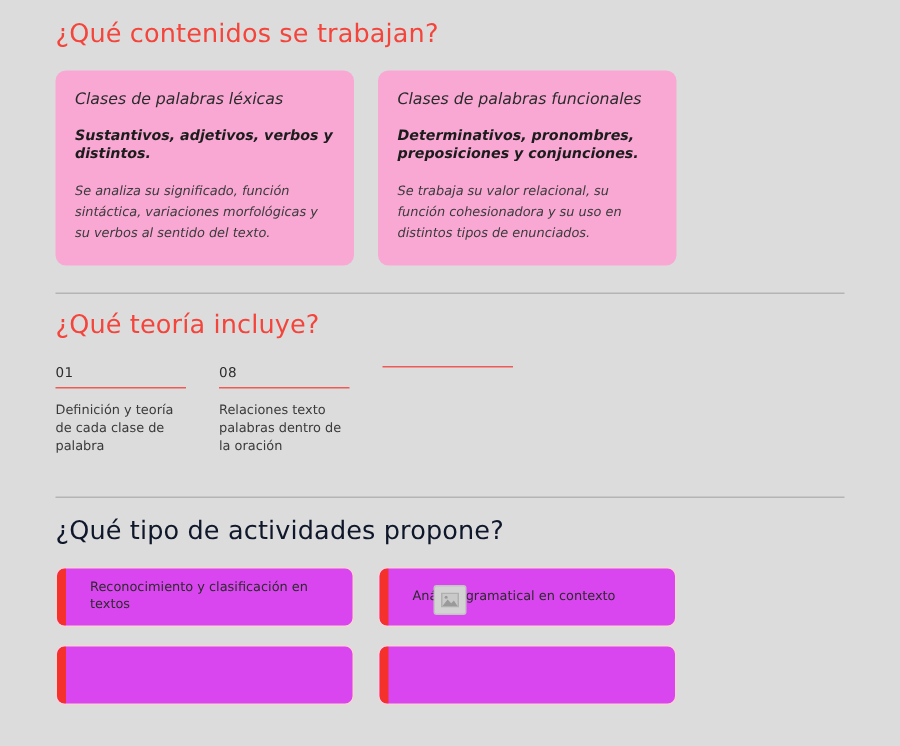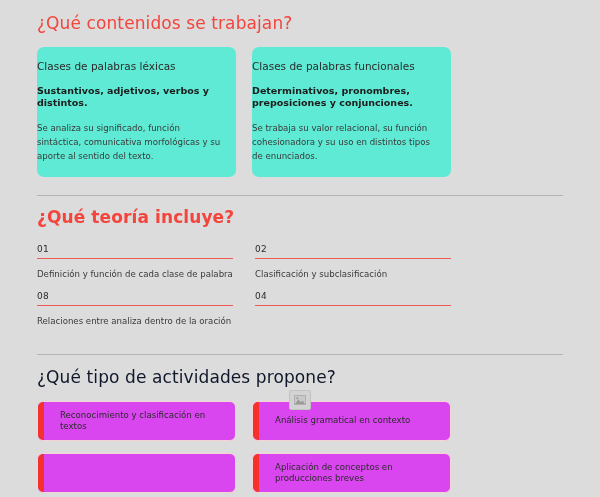--- a/index.html
+++ b/index.html
@@ -28,21 +28,21 @@
     font-size: 17px;
     font-weight: 400;
     letter-spacing: 0.1px;
     margin: 0;
     line-height: 1.2;
   }
   .title-red { color: #f4453c; }
   .title-blue { color: #0f172a; }
 
   #title-contenidos { padding-top: 13px; }
-  #title-teoria { padding-top: 11px; font-weight: bold; }
+  #title-teoria { padding-top: 11px; }
   #title-actividades { padding-top: 12px; }
 
   
   .divider {
     height: 0;
     border: 0;
     border-top: 1px solid #b4b4b4;
     margin: 0;
     width: 526px;
   }
@@ -50,25 +50,26 @@
   #divider-2 { margin-top: 16px; }
 
   
   .card-grid {
     display: flex;
     gap: 16px;
     margin-top: 14px;
   }
   .content-card {
     flex: 1 1 0;
-    background: #5eead4;
+    background: #f9a8d4;
     border-radius: 7px;
-    padding: 13px 14px 14px 0;
+    padding: 13px 14px 14px 13px;
     box-sizing: border-box;
     min-height: 100px;
+    font-style: italic;
   }
   .content-card .c-title {
     font-size: 10.5px;
     line-height: 1.3;
     color: #2b2b2b;
     margin: 0 0 11px 0;
   }
   .content-card .c-bold {
     font-size: 9.5px;
     font-weight: 700;
@@ -79,21 +80,21 @@
   .content-card .c-body {
     font-size: 8.6px;
     line-height: 1.65;
     color: #3a3a3a;
     margin: 0;
   }
 
   
   .theory-grid {
     display: grid;
-    grid-template-columns: 1fr 1fr;
+    grid-template-columns: 1fr 1fr 1fr 1fr;
     column-gap: 22px;
     row-gap: 0;
     margin-top: 16px;
   }
   .theory-item { padding-bottom: 11px; }
   .theory-num {
     font-size: 9px;
     color: #2b2b2b;
     letter-spacing: 0.3px;
     padding-bottom: 4px;
@@ -168,57 +169,51 @@
 
 <div class="page">
 
   <h2 class="section-title title-red" id="title-contenidos">¿Qué contenidos se trabajan?</h2>
 
   <div class="card-grid">
 
     <div class="content-card">
       <p class="c-title">Clases de palabras léxicas</p>
       <p class="c-bold">Sustantivos, adjetivos, verbos y distintos.</p>
-      <p class="c-body">Se analiza su significado, función sintáctica, comunicativa morfológicas y su aporte al sentido del texto.</p>
+      <p class="c-body">Se analiza su significado, función sintáctica, variaciones morfológicas y su verbos al sentido del texto.</p>
     </div>
 
     <div class="content-card">
       <p class="c-title">Clases de palabras funcionales</p>
       <p class="c-bold">Determinativos, pronombres, preposiciones y conjunciones.</p>
       <p class="c-body">Se trabaja su valor relacional, su función cohesionadora y su uso en distintos tipos de enunciados.</p>
     </div>
 
   </div>
 
   <hr class="divider" id="divider-1">
 
   <h2 class="section-title title-red" id="title-teoria">¿Qué teoría incluye?</h2>
 
   <div class="theory-grid">
 
     <div class="theory-item">
       <div class="theory-num">01</div>
       <hr class="theory-rule">
-      <div class="theory-text">Definición y función de cada clase de palabra</div>
-    </div>
-
-    <div class="theory-item">
-      <div class="theory-num">02</div>
-      <hr class="theory-rule">
-      <div class="theory-text">Clasificación y subclasificación</div>
-    </div>
+      <div class="theory-text">Definición y teoría de cada clase de palabra</div>
+    </div>
+
 
     <div class="theory-item">
       <div class="theory-num">08</div>
       <hr class="theory-rule">
-      <div class="theory-text">Relaciones entre analiza dentro de la oración</div>
+      <div class="theory-text">Relaciones texto palabras dentro de la oración</div>
     </div>
 
     <div class="theory-item">
-      <div class="theory-num">04</div>
       <hr class="theory-rule">
     </div>
 
   </div>
 
   <hr class="divider" id="divider-2">
 
   <h2 class="section-title title-blue" id="title-actividades">¿Qué tipo de actividades propone?</h2>
 
   <div class="activity-grid">
@@ -232,21 +227,20 @@
       <span class="activity-bar"></span>
       <span class="activity-label">Análisis gramatical en contexto</span>
     </div>
 
     <div class="activity-card">
       <span class="activity-bar"></span>
     </div>
 
     <div class="activity-card">
       <span class="activity-bar"></span>
-      <span class="activity-label">Aplicación de conceptos en producciones breves</span>
     </div>
 
   </div>
 
   <div class="img-placeholder">
     <svg width="12" height="10" viewBox="0 0 12 10" aria-hidden="true">
       <rect x="0.5" y="0.5" width="11" height="9" fill="#c9c9c9" stroke="#b0b0b0" stroke-width="1"></rect>
       <circle cx="3.4" cy="3.2" r="1" fill="#9a9a9a"></circle>
       <path d="M1 9 L4.4 4.6 L6.8 7.2 L8.6 5.4 L11 9 Z" fill="#9a9a9a"></path>
     </svg>

